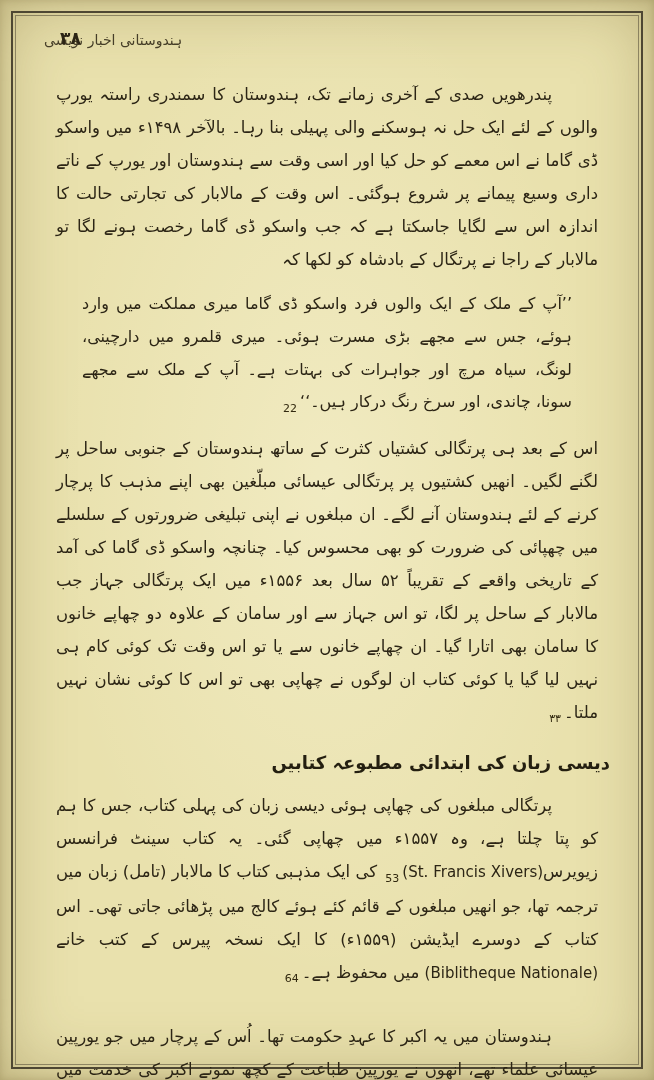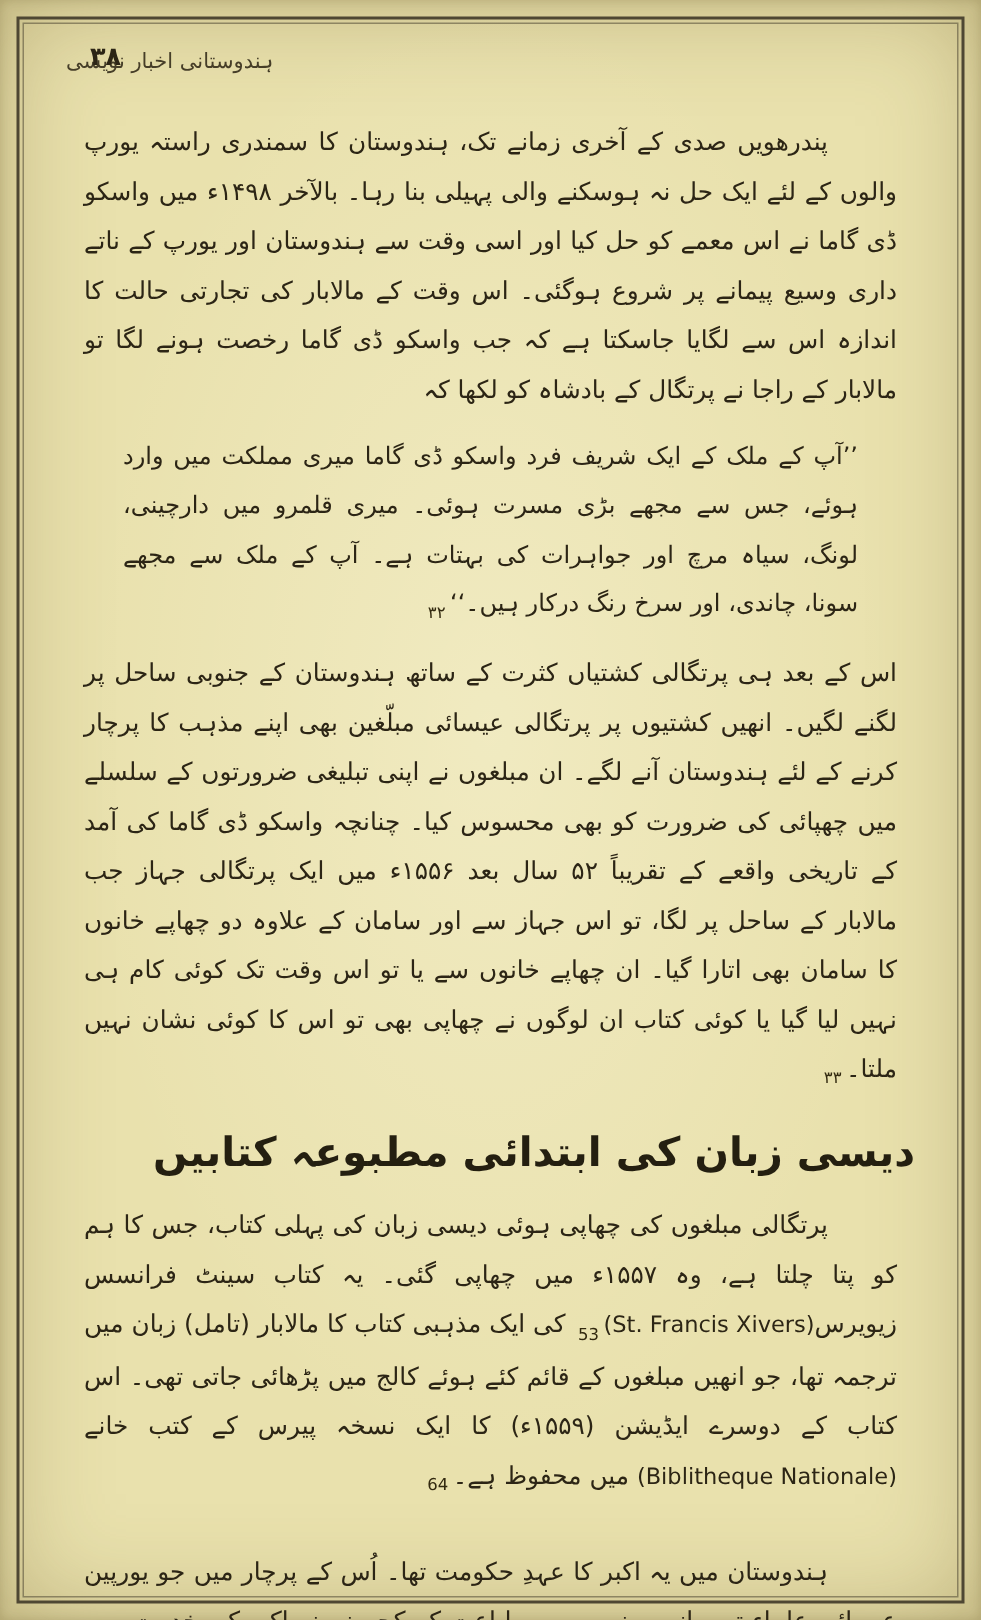--- a/index.html
+++ b/index.html
@@ -63,21 +63,21 @@
   }
   .para-indent{text-indent:46px;}
   .quote-block{
     margin:10px 38px 12px 38px;
     font-size:16px;
     line-height:2.05;
     text-align:justify;
   }
   .section-heading{
     margin:22px 0 16px 0;
-    font-size:27px;
+    font-size:18px;
     font-weight:bold;
     text-align:right;
     letter-spacing:0;
     color:#241f10;
   }
   .footnote-marker{
     font-size:11px;
     vertical-align:sub;
     padding:0 3px;
     color:#32290f;
@@ -98,21 +98,21 @@
     <div class="page-header">
       <div class="page-title">ہندوستانی اخبار نویسی</div>
       <div class="page-number">۳۸</div>
     </div>
 
     <div class="body-text">
 
       <p class="para-indent">پندرھویں صدی کے آخری زمانے تک، ہندوستان کا سمندری راستہ یورپ والوں کے لئے ایک حل نہ ہوسکنے والی پہیلی بنا رہا۔ بالآخر ۱۴۹۸ء میں واسکو ڈی گاما نے اس معمے کو حل کیا اور اسی وقت سے ہندوستان اور یورپ کے ناتے داری وسیع پیمانے پر شروع ہوگئی۔ اس وقت کے مالابار کی تجارتی حالت کا اندازہ اس سے لگایا جاسکتا ہے کہ جب واسکو ڈی گاما رخصت ہونے لگا تو مالابار کے راجا نے پرتگال کے بادشاہ کو لکھا کہ</p>
 
       <div class="quote-block">
-        <span>’’آپ کے ملک کے ایک شریف فرد واسکو ڈی گاما میری مملکت میں وارد ہوئے، جس سے مجھے بڑی مسرت ہوئی۔ میری قلمرو میں دارچینی، لونگ، سیاہ مرچ اور جواہرات کی بہتات ہے۔ آپ کے ملک سے مجھے سونا، چاندی، اور سرخ رنگ درکار ہیں۔‘‘</span><span class="footnote-marker">۳۲</span>
+        <span>’’آپ کے ملک کے ایک والوں فرد واسکو ڈی گاما میری مملکت میں وارد ہوئے، جس سے مجھے بڑی مسرت ہوئی۔ میری قلمرو میں دارچینی، لونگ، سیاہ مرچ اور جواہرات کی بہتات ہے۔ آپ کے ملک سے مجھے سونا، چاندی، اور سرخ رنگ درکار ہیں۔‘‘</span><span class="footnote-marker">22</span>
       </div>
 
       <p><span>اس کے بعد ہی پرتگالی کشتیاں کثرت کے ساتھ ہندوستان کے جنوبی ساحل پر لگنے لگیں۔ انھیں کشتیوں پر پرتگالی عیسائی مبلّغین بھی اپنے مذہب کا پرچار کرنے کے لئے ہندوستان آنے لگے۔ ان مبلغوں نے اپنی تبلیغی ضرورتوں کے سلسلے میں چھپائی کی ضرورت کو بھی محسوس کیا۔ چنانچہ واسکو ڈی گاما کی آمد کے تاریخی واقعے کے تقریباً ۵۲ سال بعد ۱۵۵۶ء میں ایک پرتگالی جہاز جب مالابار کے ساحل پر لگا، تو اس جہاز سے اور سامان کے علاوہ دو چھاپے خانوں کا سامان بھی اتارا گیا۔ ان چھاپے خانوں سے یا تو اس وقت تک کوئی کام ہی نہیں لیا گیا یا کوئی کتاب ان لوگوں نے چھاپی بھی تو اس کا کوئی نشان نہیں ملتا۔</span><span class="footnote-marker">۳۳</span></p>
 
       <h2 class="section-heading">دیسی زبان کی ابتدائی مطبوعہ کتابیں</h2>
 
       <p class="para-indent"><span>پرتگالی مبلغوں کی چھاپی ہوئی دیسی زبان کی پہلی کتاب، جس کا ہم کو پتا چلتا ہے، وہ ۱۵۵۷ء میں چھاپی گئی۔ یہ کتاب سینٹ فرانسس زیویرس</span><span class="footnote-marker">53</span><span class="latin">(St. Francis Xivers)</span>
         <span>کی ایک مذہبی کتاب کا مالابار (تامل) زبان میں ترجمہ تھا، جو انھیں مبلغوں کے قائم کئے ہوئے کالج میں پڑھائی جاتی تھی۔ اس کتاب کے دوسرے ایڈیشن (۱۵۵۹ء) کا ایک نسخہ پیرس کے کتب خانے</span>
         <span class="latin">(Biblitheque Nationale)</span>
         <span>میں محفوظ ہے۔</span><span class="footnote-marker">64</span></p>

